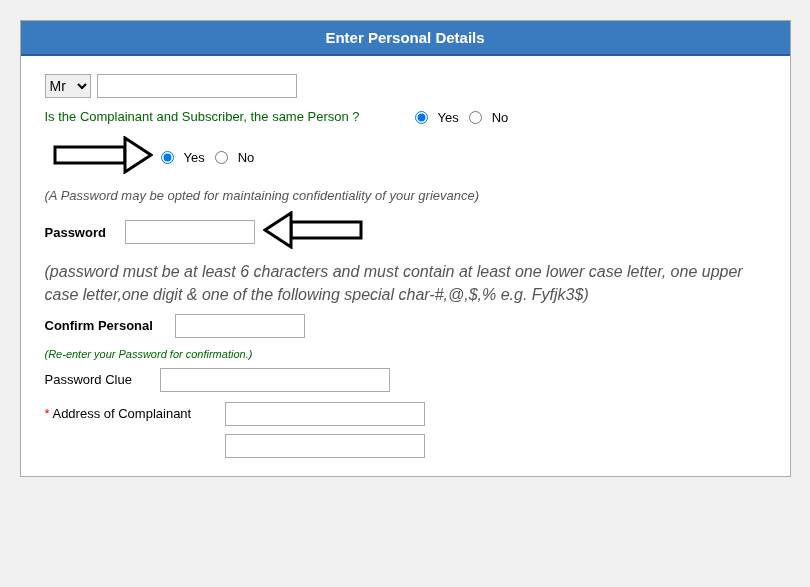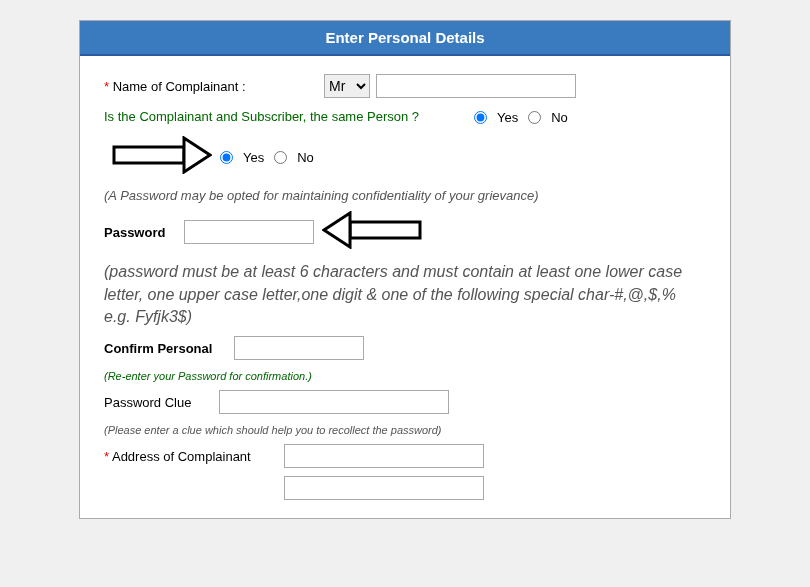--- a/index.html
+++ b/index.html
@@ -6,21 +6,21 @@
     body {
       font-family: Arial, sans-serif;
       background: #f0f0f0;
       display: flex;
       justify-content: center;
       align-items: flex-start;
       min-height: 587px;
       padding: 10px;
     }
     .main-container {
-      width: 652px;
+      width: 771px;
       background: #fff;
       border: 1px solid #aaa;
       margin-top: 10px;
     }
     .header {
       background: #3a7abf;
       color: #fff;
       text-align: center;
       font-size: 15px;
       font-weight: bold;
@@ -144,21 +144,20 @@
 </head>
 <body>
 
 <div class="main-container">
   <div class="header">
     <span>Enter Personal Details</span>
   </div>
   <div class="form-body">
 
     <div class="form-row">
-      <span class="label required">Name of Complainant :</span>
       <select class="title-select">
         <option>Mr</option>
         <option>Mrs</option>
         <option>Ms</option>
         <option>Dr</option>
       </select>
       <input type="text" class="name-input" style="">
     </div>
 
     <div class="form-row">
@@ -216,21 +215,20 @@
       <input type="password" class="confirm-input" style="">
     </div>
 
     <div class="reenter-note">(Re-enter your Password for confirmation.)</div>
 
     <div class="form-row">
       <span class="label" style="font-weight:normal;min-width:115px;">Password Clue</span>
       <input type="text" class="clue-input" style="">
     </div>
 
-    <div class="clue-note">(Please enter a clue which should help you to recollect the password)</div>
 
     <div class="address-block">
       <span class="label required" style="min-width:180px;">Address of Complainant</span>
       <input type="text" class="address-input" style="">
     </div>
     <div class="address-block" style="padding-left:180px;">
       <input type="text" class="address-input" style="">
     </div>
 
   </div>

